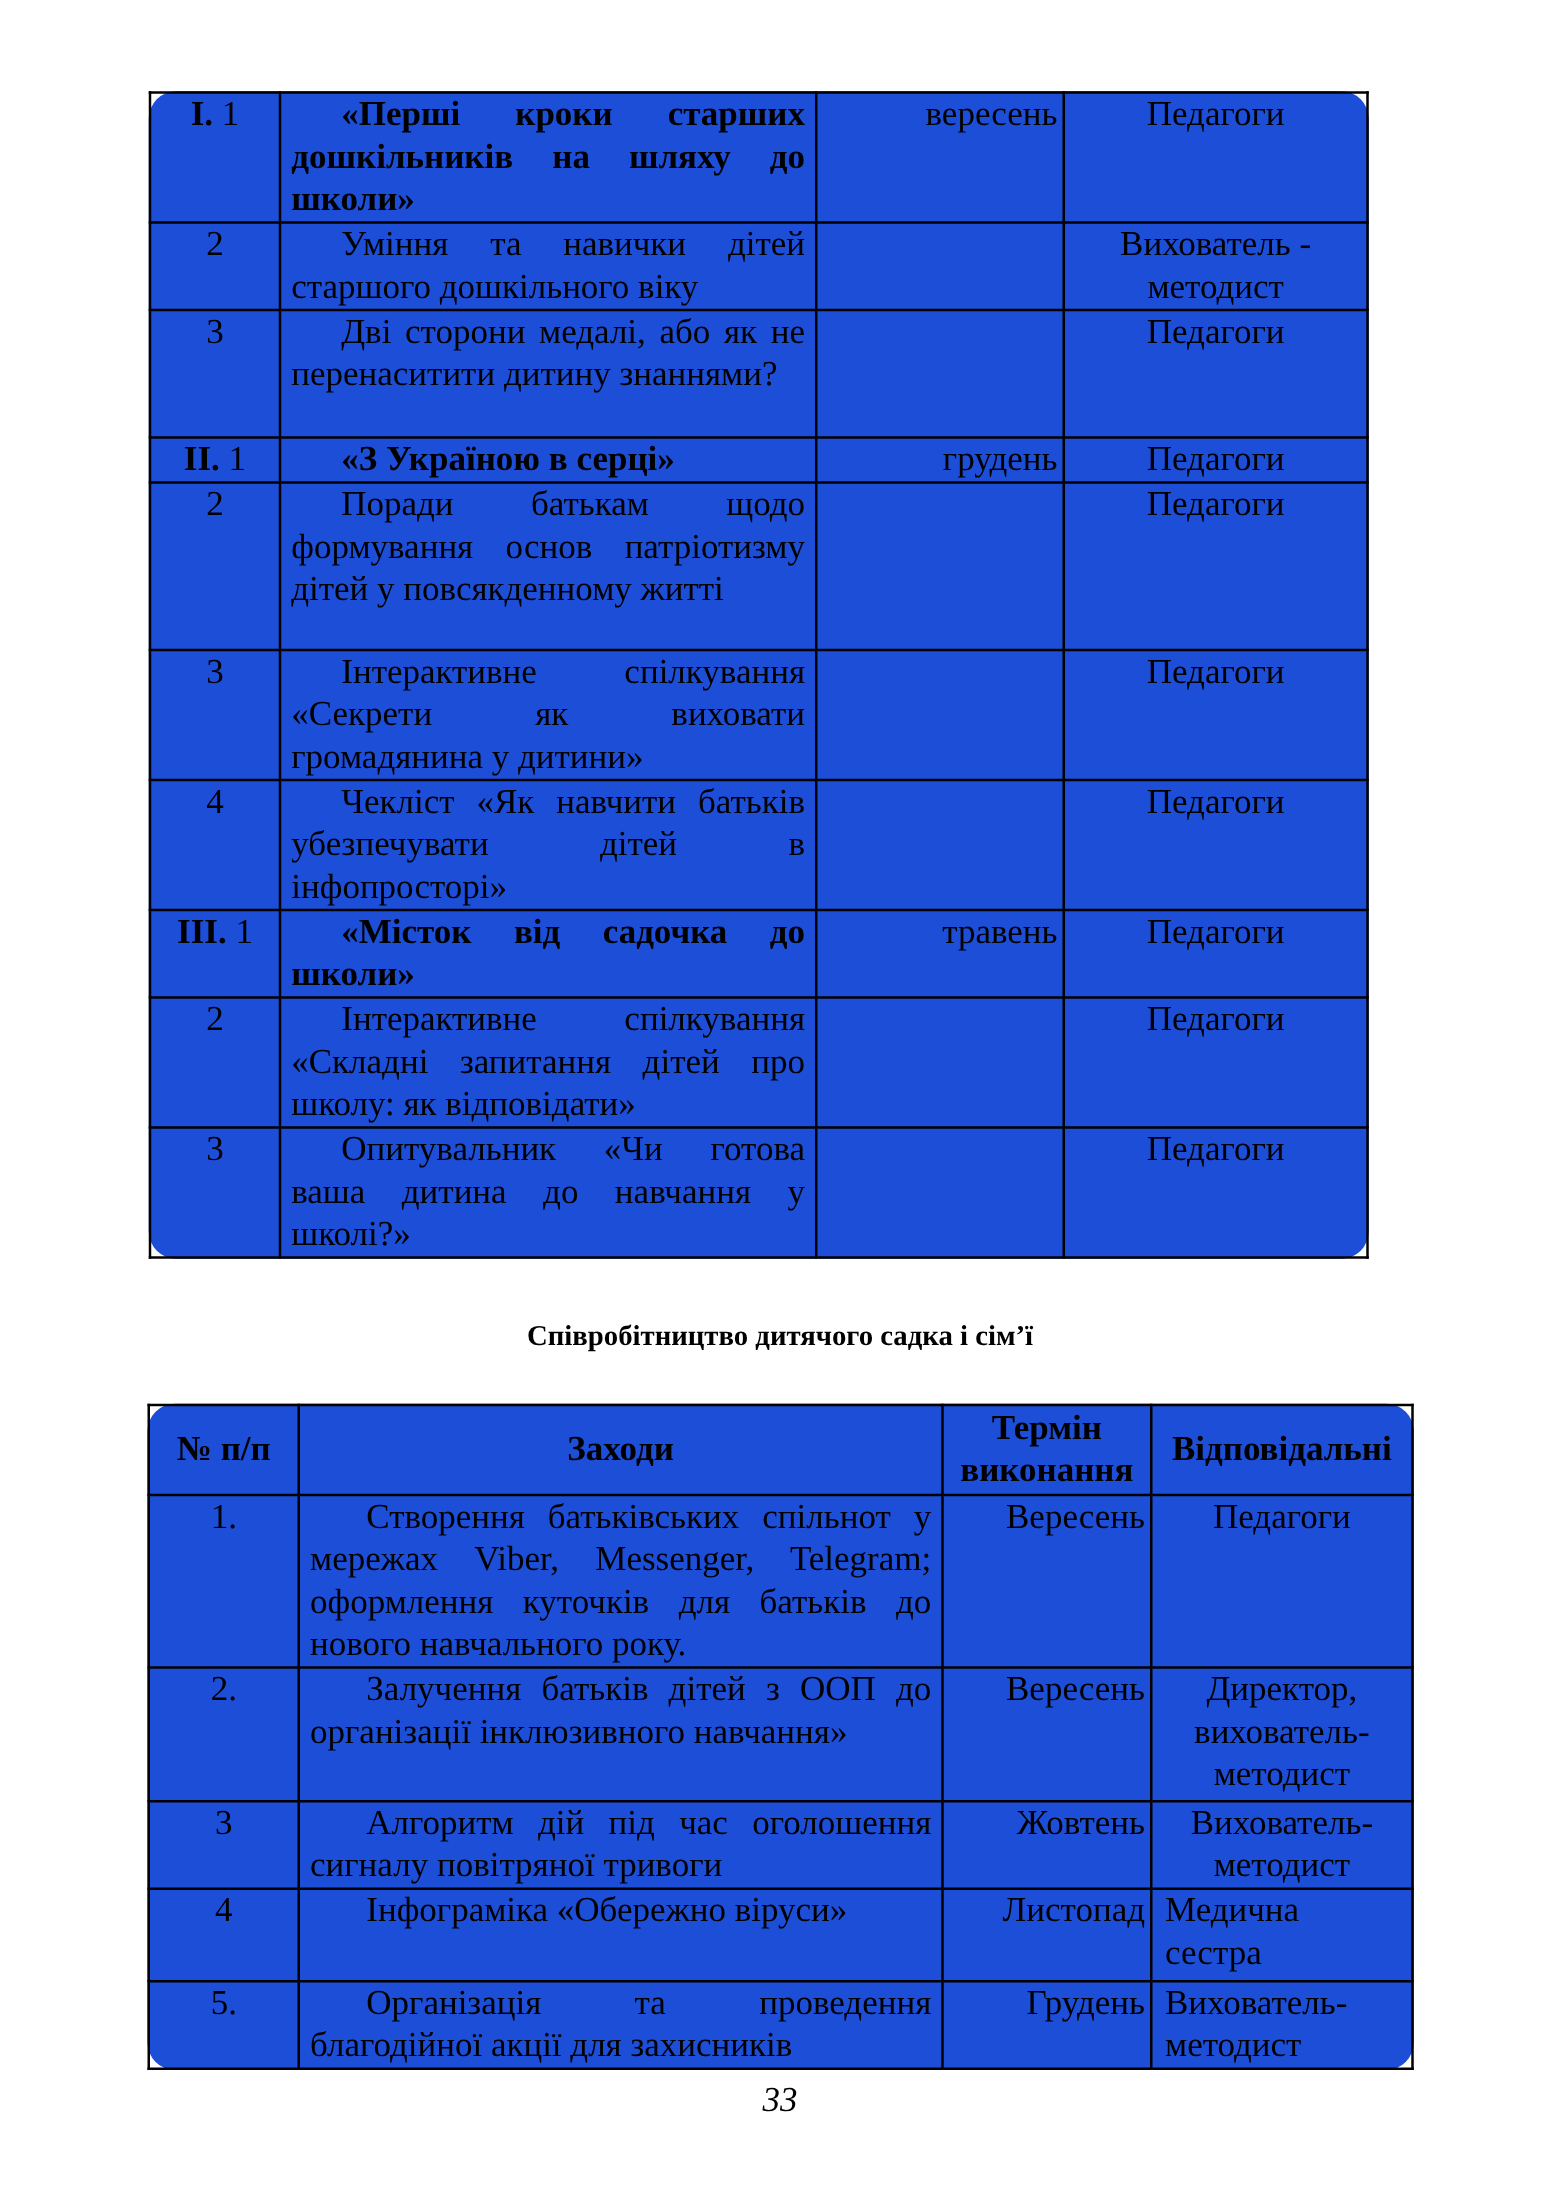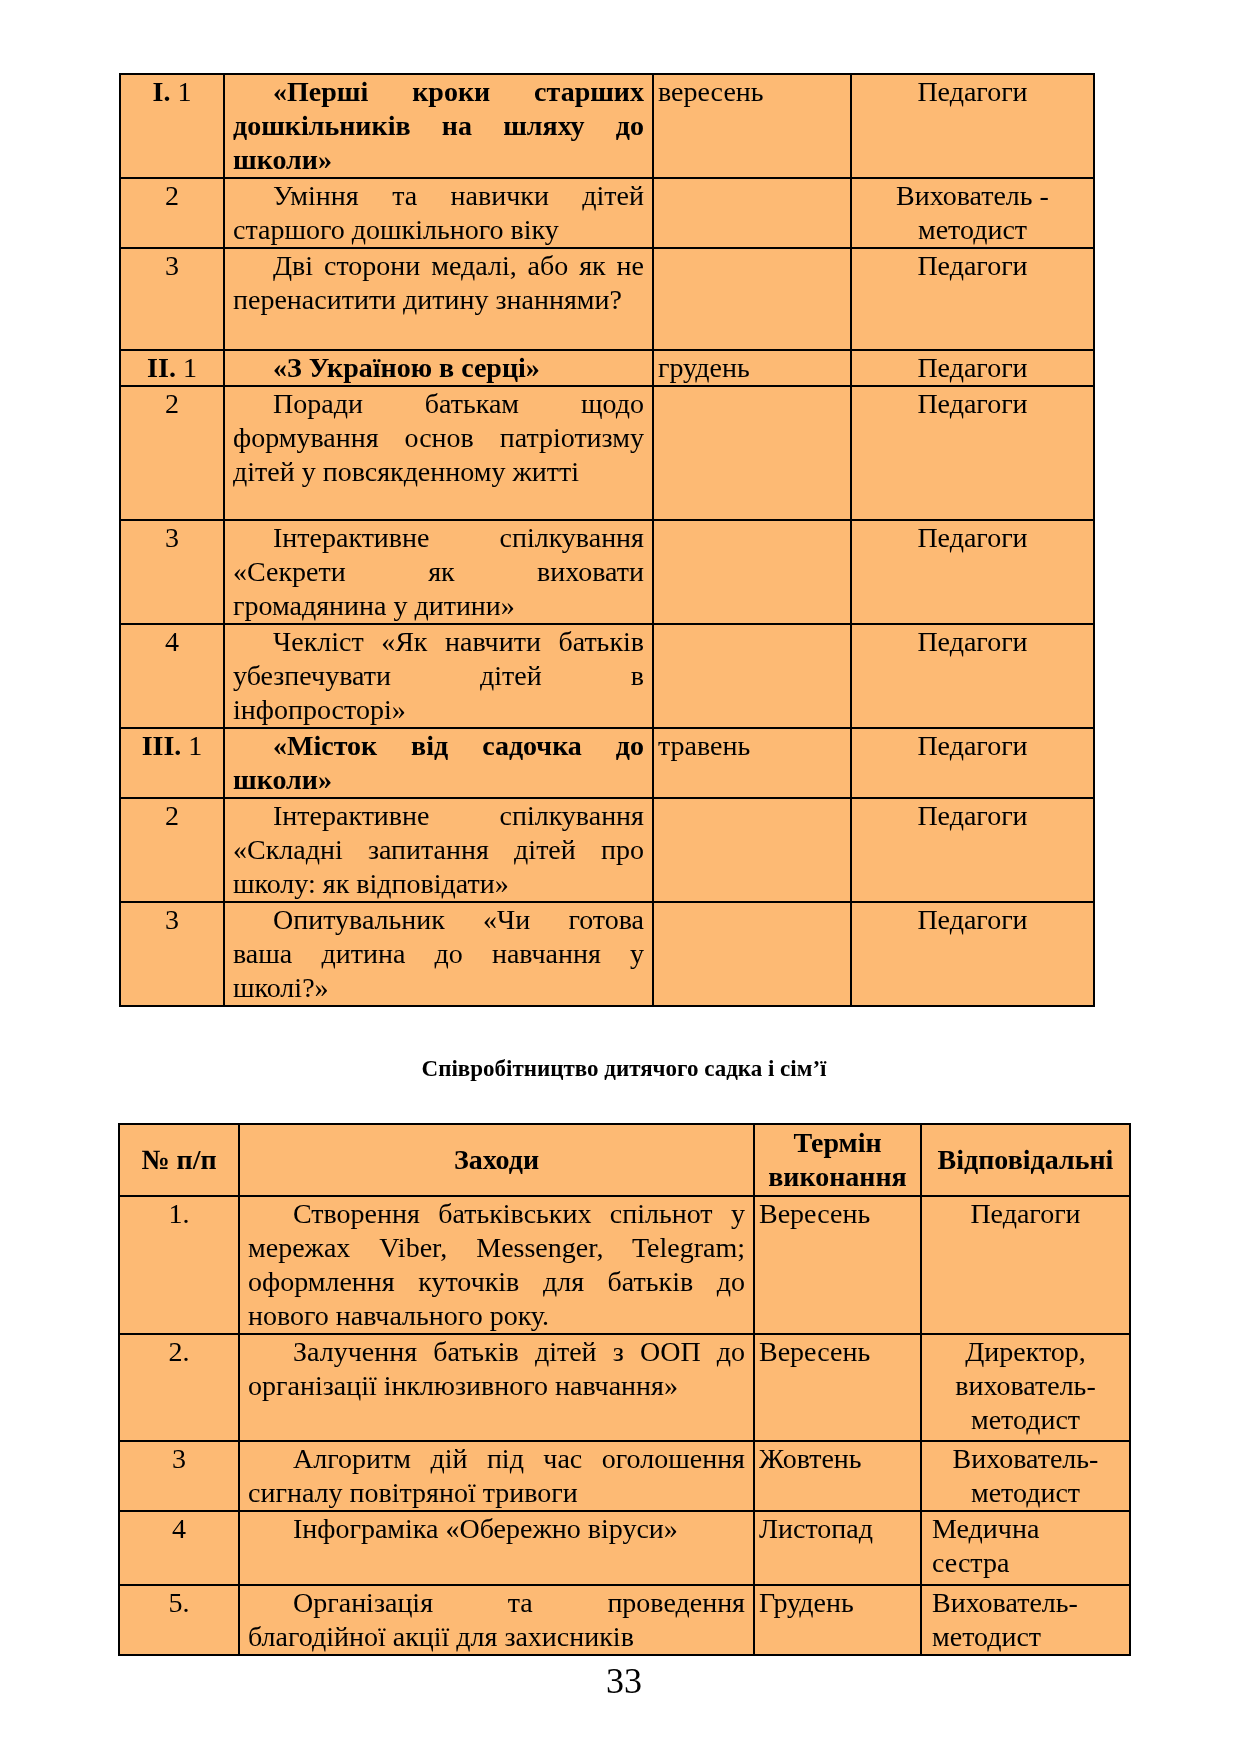--- a/index.html
+++ b/index.html
@@ -3,21 +3,21 @@
 <meta charset="utf-8">
 <style>
   html,body { margin:0; padding:0; background:#ffffff; }
   body {
     width:1240px; height:1755px;
     font-family:"Liberation Serif", serif;
     color:#000;
   }
   .page { position:relative; width:1240px; height:1755px; background:#fff; overflow:hidden; }
 
-  table { border-collapse:collapse; position:absolute; table-layout:fixed; background:#fdba74; }
+  table { border-collapse:collapse; position:absolute; table-layout:fixed; background:#1d4ed8;border-radius:22px; }
   td, th {
     border:2px solid #000;
     vertical-align:top;
     font-size:28px;
     line-height:34px;
     padding:0;
     overflow:hidden;
     word-wrap:break-word;
   }
 
@@ -31,21 +31,21 @@
   
   #table2 { left:118px; top:1123px; width:1011px; }
   #table2 .c-num  { width:120px; }
   #table2 .c-act  { width:515px; }
   #table2 .c-term { width:167px; }
   #table2 .c-resp { width:209px; }
 
   td.num  { text-align:center; }
   td.act  { text-align:justify; padding:0 8px; text-indent:40px; }
   #table2 td.act { text-indent:45px;margin-top:28px; }
-  td.term { text-align:left; padding:0 4px; }
+  td.term { text-align:right; padding:0 4px; }
   td.resp { text-align:center; padding:0 22px; }
   td.resp.left { text-align:left; padding-left:10px; }
 
   #table2 thead th {
     font-weight:bold;
     text-align:center;
     vertical-align:middle;
     height:70px;
     padding:0 4px;
   }
@@ -56,22 +56,23 @@
     text-align:center;
     font-weight:bold;
     font-size:23px;
     line-height:34px;
   }
 
   .pageno {
     position:absolute;
     left:119px; top:1664px; width:1010px;
     text-align:center;
-    font-size:36px;
+    font-size:28px;
     line-height:34px;
+    font-style:italic;
   }
 </style>
 </head>
 <body>
 
 <div class="page">
 
   <table id="table1">
     <colgroup>
       <col class="c-num">

